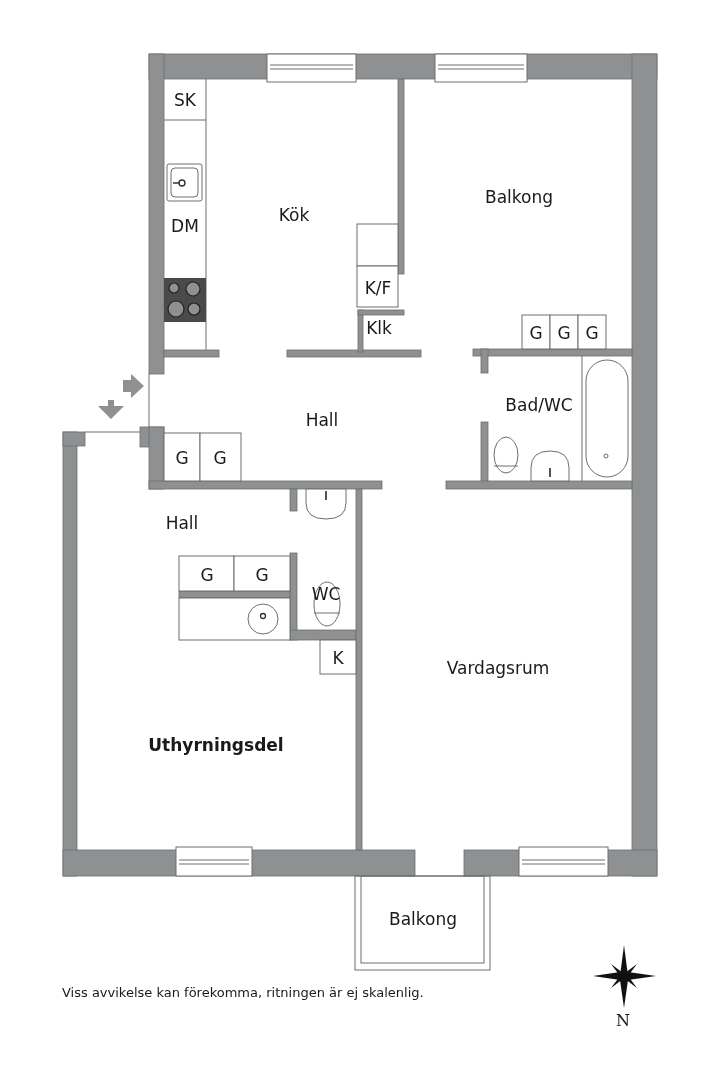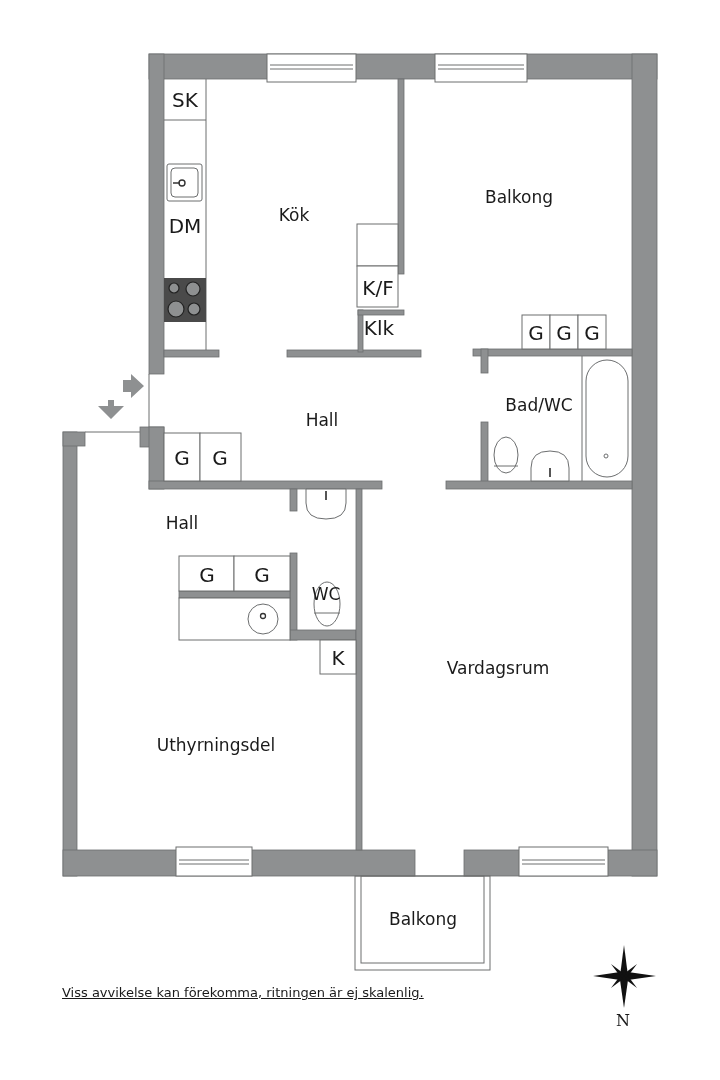--- a/index.html
+++ b/index.html
@@ -4,23 +4,23 @@
   <style>
     html, body { margin: 0; padding: 0; background: #ffffff; }
     body { width: 720px; height: 1080px; position: relative; overflow: hidden;
            font-family: "DejaVu Sans", sans-serif; }
     #plan { position: absolute; left: 0; top: 0; width: 720px; height: 1080px; }
     .wall { fill: #8e9091; stroke: #6c6e6f; stroke-width: 0.8; }
     .fix { fill: #ffffff; stroke: #6c6e6f; stroke-width: 1; }
     .thin { fill: none; stroke: #6c6e6f; stroke-width: 1; }
     .lbl { position: absolute; color: #1a1a1a; font-size: 17px; white-space: nowrap;
            font-family: "DejaVu Sans", sans-serif; transform: translate(-50%, -50%); }
-    .lbl.small { font-size: 20px; }
+    .lbl.small { font-size: 17px; }
     .disclaimer { position: absolute; left: 62px; top: 985px; font-size: 13px; color: #1a1a1a;
-                  font-family: "DejaVu Sans", sans-serif; white-space: nowrap; text-decoration: underline; }
+                  font-family: "DejaVu Sans", sans-serif; white-space: nowrap; }
     .north { position: absolute; left: 616px; top: 1011px; font-size: 16px; color: #1a1a1a;
              font-family: "DejaVu Serif", serif; }
   </style>
 </head>
 <body>
 
 <svg id="plan" viewBox="0 0 720 1080" xmlns="http://www.w3.org/2000/svg">
 
   <g>
 
@@ -151,21 +151,21 @@
   </g>
 </svg>
 
 <div class="lbl" style="left:294px; top:215px;">Kök</div>
 <div class="lbl" style="left:519px; top:197px;">Balkong</div>
 <div class="lbl" style="left:322px; top:420px;">Hall</div>
 <div class="lbl" style="left:539px; top:405px;">Bad/WC</div>
 <div class="lbl" style="left:182px; top:523px;">Hall</div>
 <div class="lbl" style="left:326px; top:550px;margin-top:44px;">WC</div>
 <div class="lbl" style="left:498px; top:668px;">Vardagsrum</div>
-<div class="lbl" style="left:216px; top:745px;">Uthyrningsdel</div>
+<div class="lbl" style="left:216px; top:745px;font-weight:bold;">Uthyrningsdel</div>
 <div class="lbl" style="left:423px; top:919px;">Balkong</div>
 
 <div class="lbl small" style="left:185px; top:100px;">SK</div>
 <div class="lbl small" style="left:185px; top:226px;">DM</div>
 <div class="lbl small" style="left:378px; top:288px;">K/F</div>
 <div class="lbl small" style="left:379px; top:328px;">Klk</div>
 <div class="lbl small" style="left:338px; top:658px;">K</div>
 
 <div class="lbl small" style="left:536px; top:333px;">G</div>
 <div class="lbl small" style="left:564px; top:333px;">G</div>

